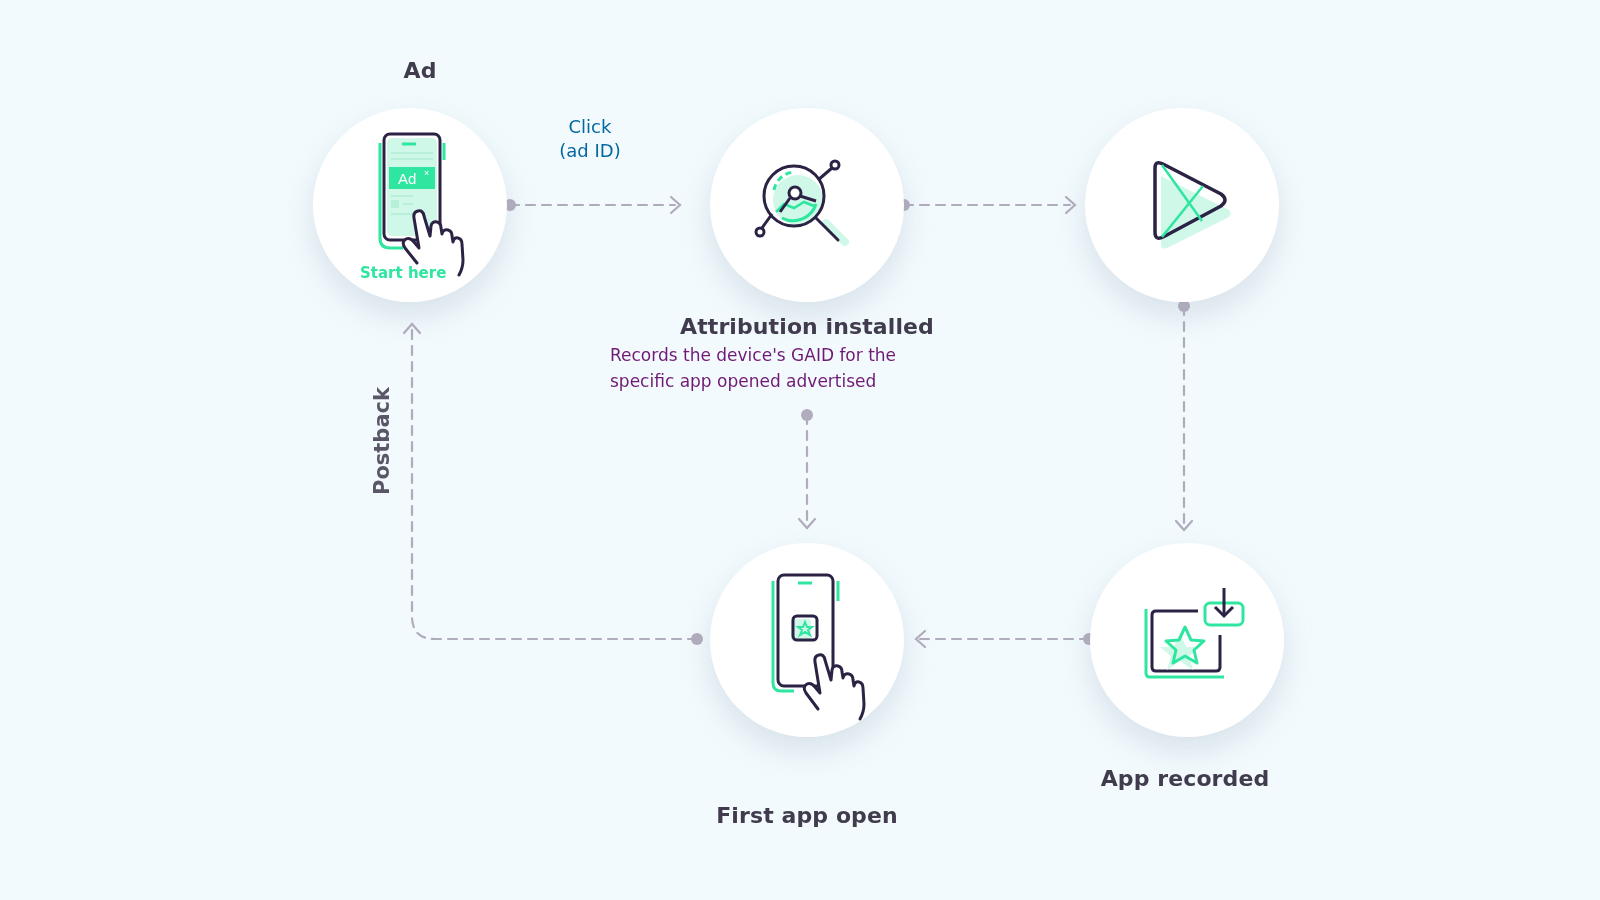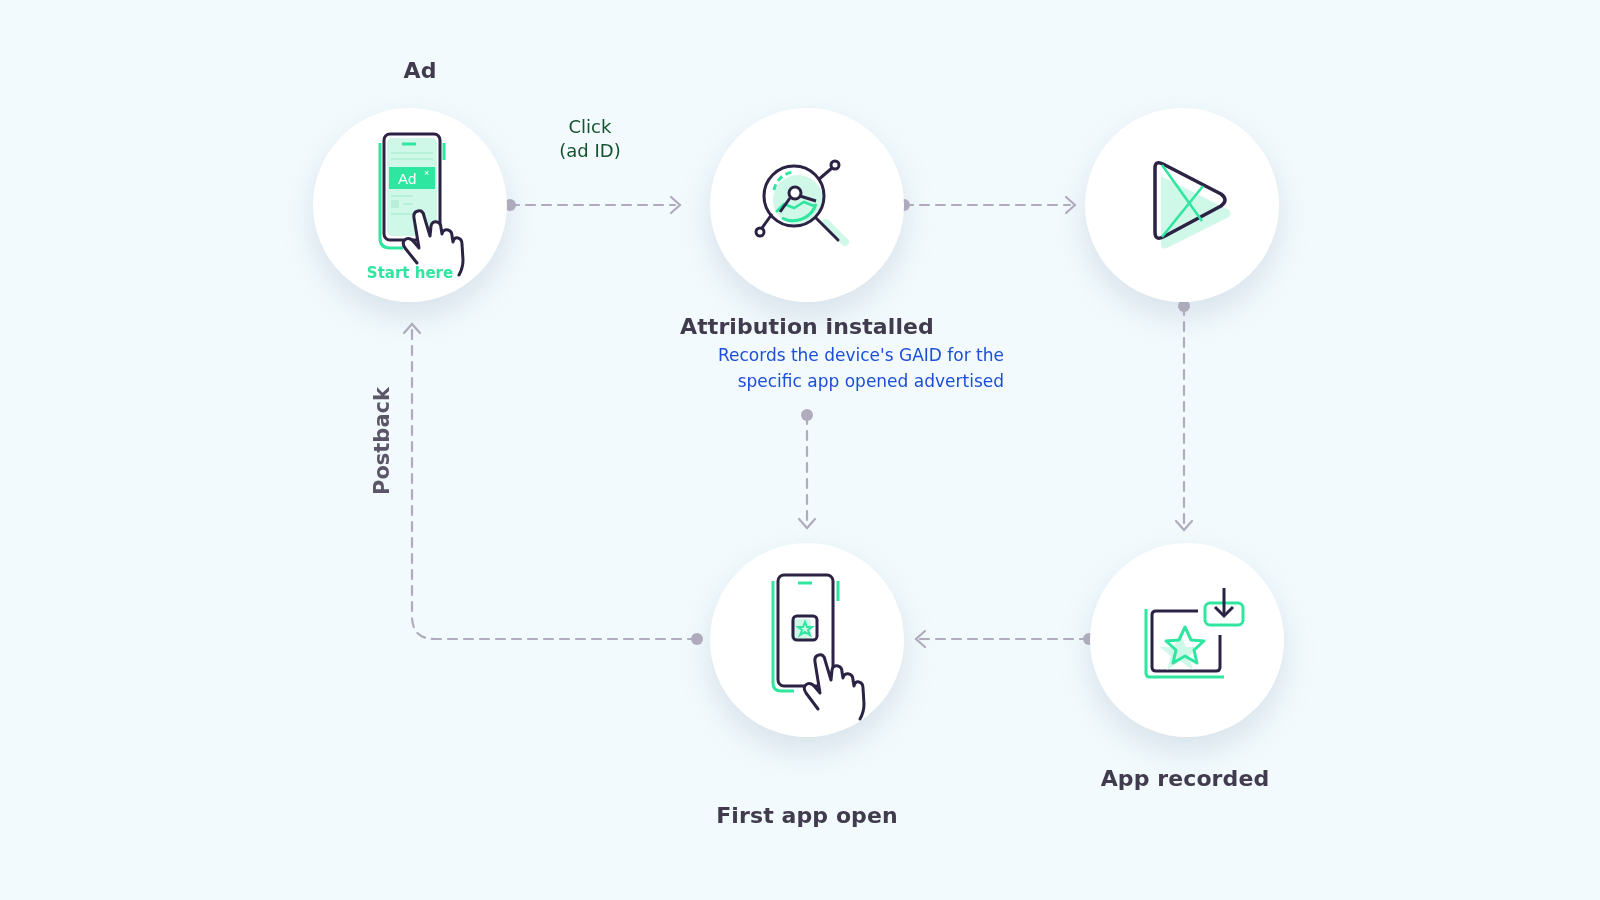--- a/index.html
+++ b/index.html
@@ -15,34 +15,34 @@
     position: absolute; width: 194px; height: 194px; border-radius: 50%;
     background: #ffffff;
     box-shadow: 0 14px 30px rgba(150, 165, 185, 0.28);
   }
   .node svg { position: absolute; left: 0; top: 0; width: 194px; height: 194px; }
   .title {
     position: absolute; text-align: center; font-weight: bold;
     font-size: 22px; color: #413b4e; letter-spacing: 0.1px; line-height: 25px;
   }
   .desc {
-    position: absolute; text-align: right; font-size: 17px;
-    color: #1d4ed8; line-height: 26px;
+    position: absolute; text-align: left; font-size: 17px;
+    color: #701a75; line-height: 26px;
   }
   .label-small {
-    position: absolute; text-align: center; font-size: 18px; color: #14532d; line-height: 24px;
+    position: absolute; text-align: center; font-size: 18px; color: #0369a1; line-height: 24px;
   }
   .postback {
     position: absolute; left: 345px; top: 440px; width: 80px; height: 30px;
     transform: rotate(-90deg); transform-origin: center center;
     font-size: 21px; font-weight: bold; color: #5b5568; text-align: center;
   }
   .connectors { position: absolute; left: 0; top: 0; width: 1600px; height: 900px; }
   .start-here {
-    position: absolute; font-size: 15px; font-weight: bold; color: #2ee6a0; text-align: center;
+    position: absolute; font-size: 15px; font-weight: bold; color: #2ee6a0; 
   }
 </style>
 </head>
 <body>
 
 <div class="stage">
 
   <svg class="connectors" viewBox="0 0 1600 900">
     <g stroke="#b1acbd" stroke-width="2.2" fill="none" stroke-linecap="round">
 

